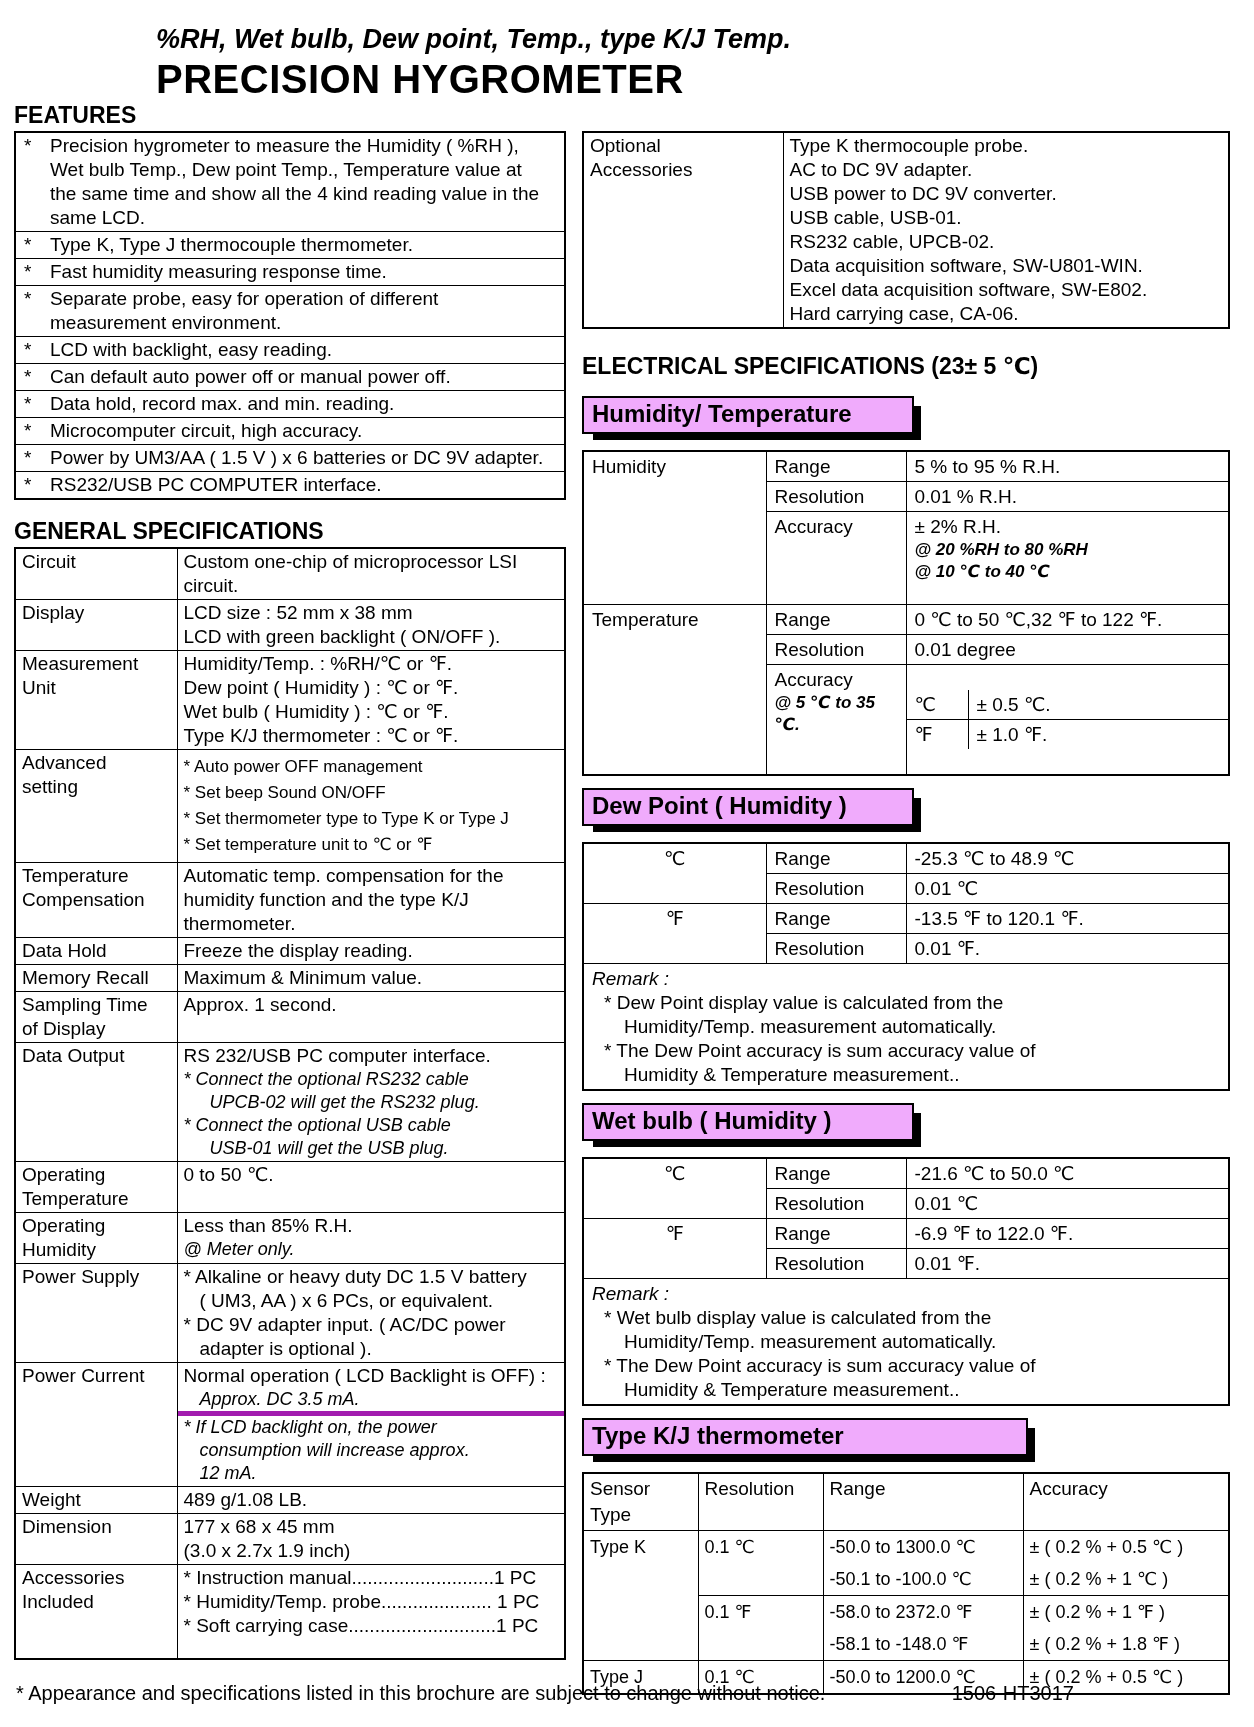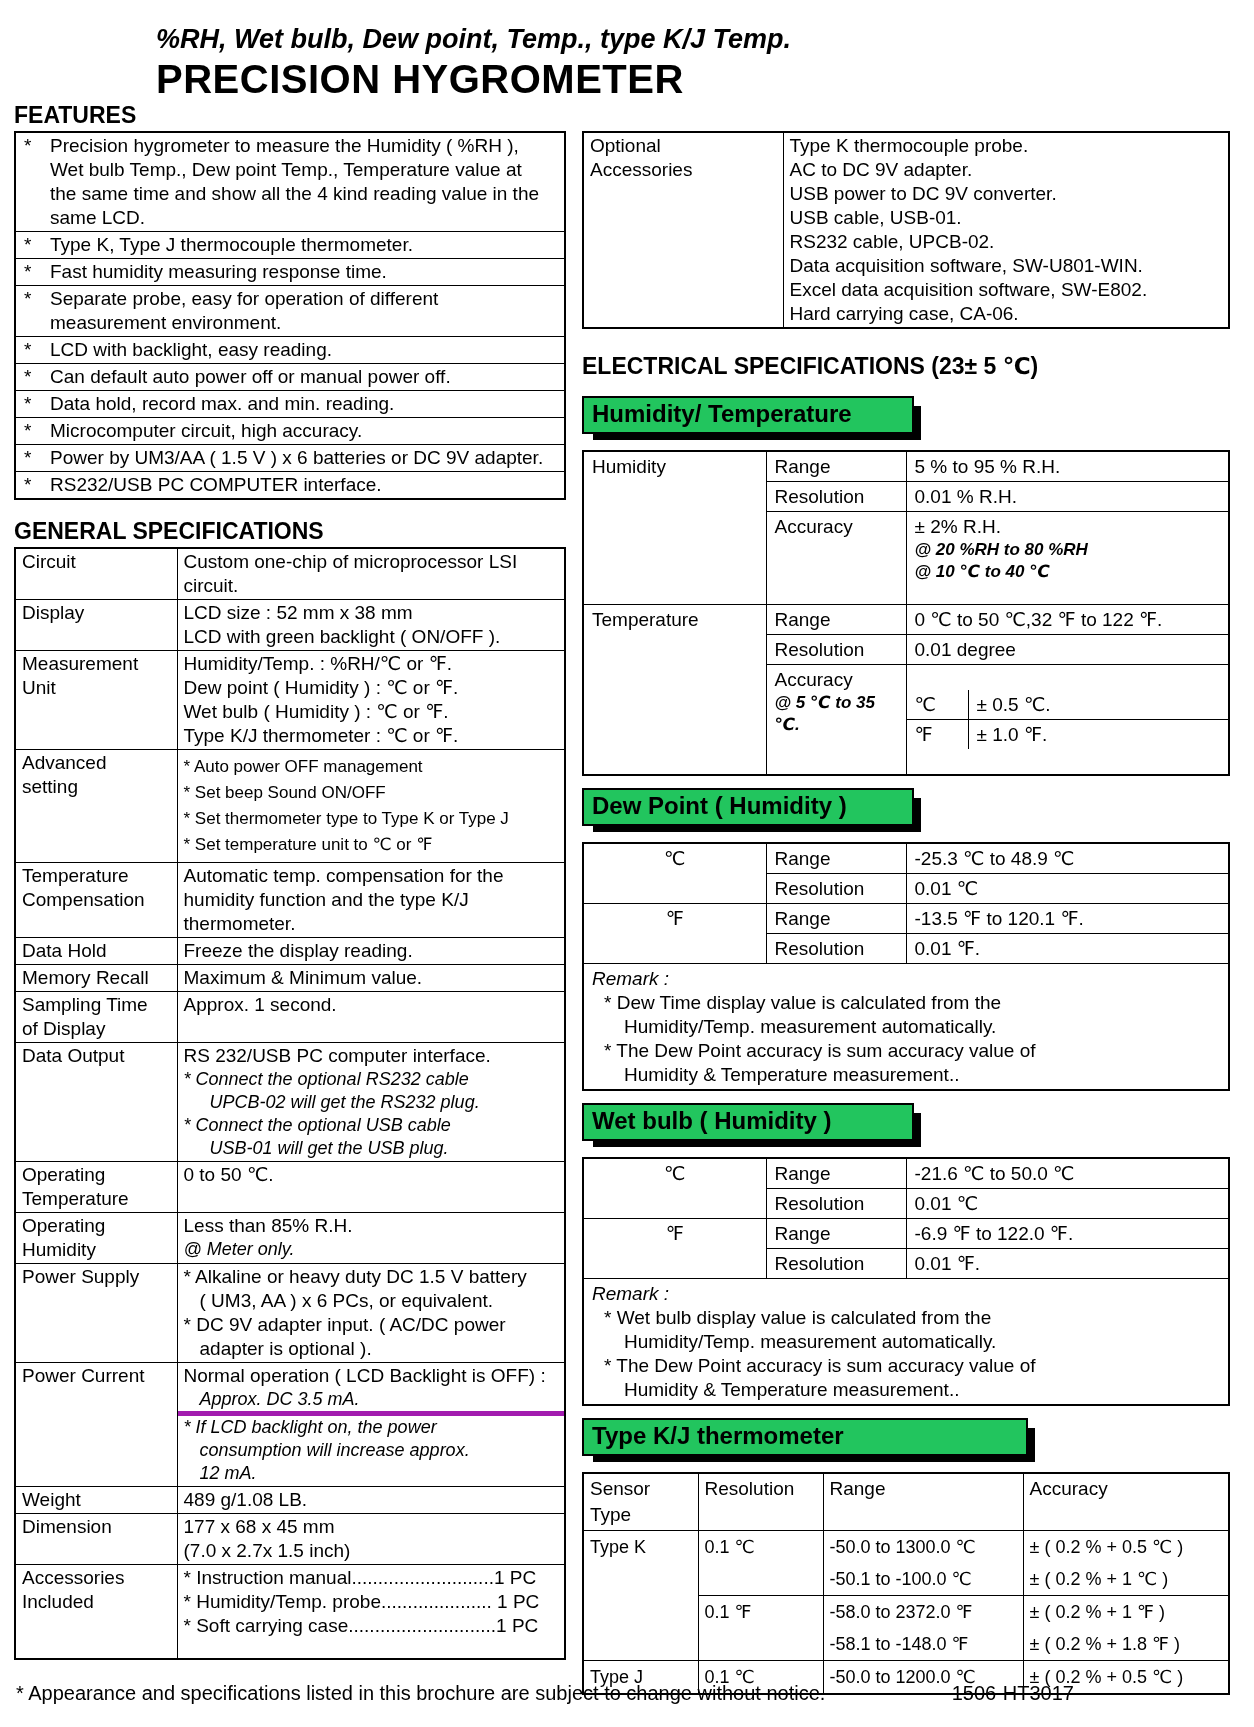--- a/index.html
+++ b/index.html
@@ -50,21 +50,21 @@
   .splitcell { padding:0 !important; }
   .split { display:grid; grid-template-columns:62px 1fr; }
   .sc  { padding:2px 8px; line-height:25px; }
   .bdr { border-right:1px solid #000; }
   .bdb { border-bottom:1px solid #000; }
   .remark { padding:2px 8px 6px 8px; }
   .rt { font-style:italic; }
   .rem { padding-left:32px; text-indent:-20px; white-space:pre-line; line-height:24px; }
 
   .secbox {
-    display:inline-block; min-width:332px; border:2px solid #000; background:#22c55e;
+    display:inline-block; min-width:332px; border:2px solid #000; background:#f0abfc;
     font-weight:bold; font-size:24px; padding:2px 10px 4px 8px;
     box-shadow:9px 8px 0 -2px #000; margin:12px 0 16px 0;
   }
   .kjbox { min-width:446px; }
 
   
   .kj td { border:none; border-left:1px solid #000; vertical-align:top;
            padding:2px 6px; line-height:28px; font-size:18px; white-space:pre-line; }
   .kj tr.khead td { border-bottom:1px solid #000; line-height:26px; font-size:19px; }
   .kj tr.top td { border-top:1px solid #000; }
@@ -193,21 +193,21 @@
           <tr>
               <td>Power Current</td>
               <td class="vcell"><div>Normal operation (  LCD Backlight is OFF) :</div><div class="it ind2">Approx. DC 3.5 mA.</div><div class="it sep">* If LCD backlight on, the power</div><div class="it ind2">consumption will increase approx.</div><div class="it ind2">12 mA.</div></td>
             </tr>
           <tr>
               <td>Weight</td>
               <td class="vcell"><div>489 g/1.08 LB.</div></td>
             </tr>
           <tr>
               <td>Dimension</td>
-              <td class="vcell"><div>177 x 68 x 45 mm</div><div>(7.0 x 2.7x 1.5 inch)</div></td>
+              <td class="vcell"><div>177 x 68 x 45 mm</div><div>(3.0 x 2.7x 1.9 inch)</div></td>
             </tr>
           <tr>
               <td>Accessories
 Included</td>
               <td class="vcell"><div>*  Instruction manual...........................1 PC</div><div>*  Humidity/Temp. probe..................... 1 PC</div><div>*  Soft carrying case............................1 PC</div><div> </div></td>
             </tr>
         </tbody>
       </table>
     </div>
 
@@ -293,21 +293,21 @@
           <tr>
               <td rowspan="2" class="unit">℉</td>
               <td>Range</td>
               <td>-13.5 ℉ to 120.1 ℉.</td>
             </tr>
           <tr>
               <td>Resolution</td>
               <td>0.01 ℉.</td>
             </tr>
           <tr>
-              <td colspan="3" class="remark"><div class="rt">Remark :</div><div class="vcell"><div class="rem">* Dew Time display value is calculated from the
+              <td colspan="3" class="remark"><div class="rt">Remark :</div><div class="vcell"><div class="rem">* Dew Point display value is calculated from the
 Humidity/Temp. measurement automatically.</div><div class="rem">* The Dew Point accuracy is sum accuracy value of
 Humidity &amp; Temperature measurement..</div></div></td>
             </tr>
         </tbody>
       </table>
 
       <div class="secbox">Wet bulb ( Humidity )</div>
       <table class="tbl et">
         <colgroup>
             <col style="width:183px">

